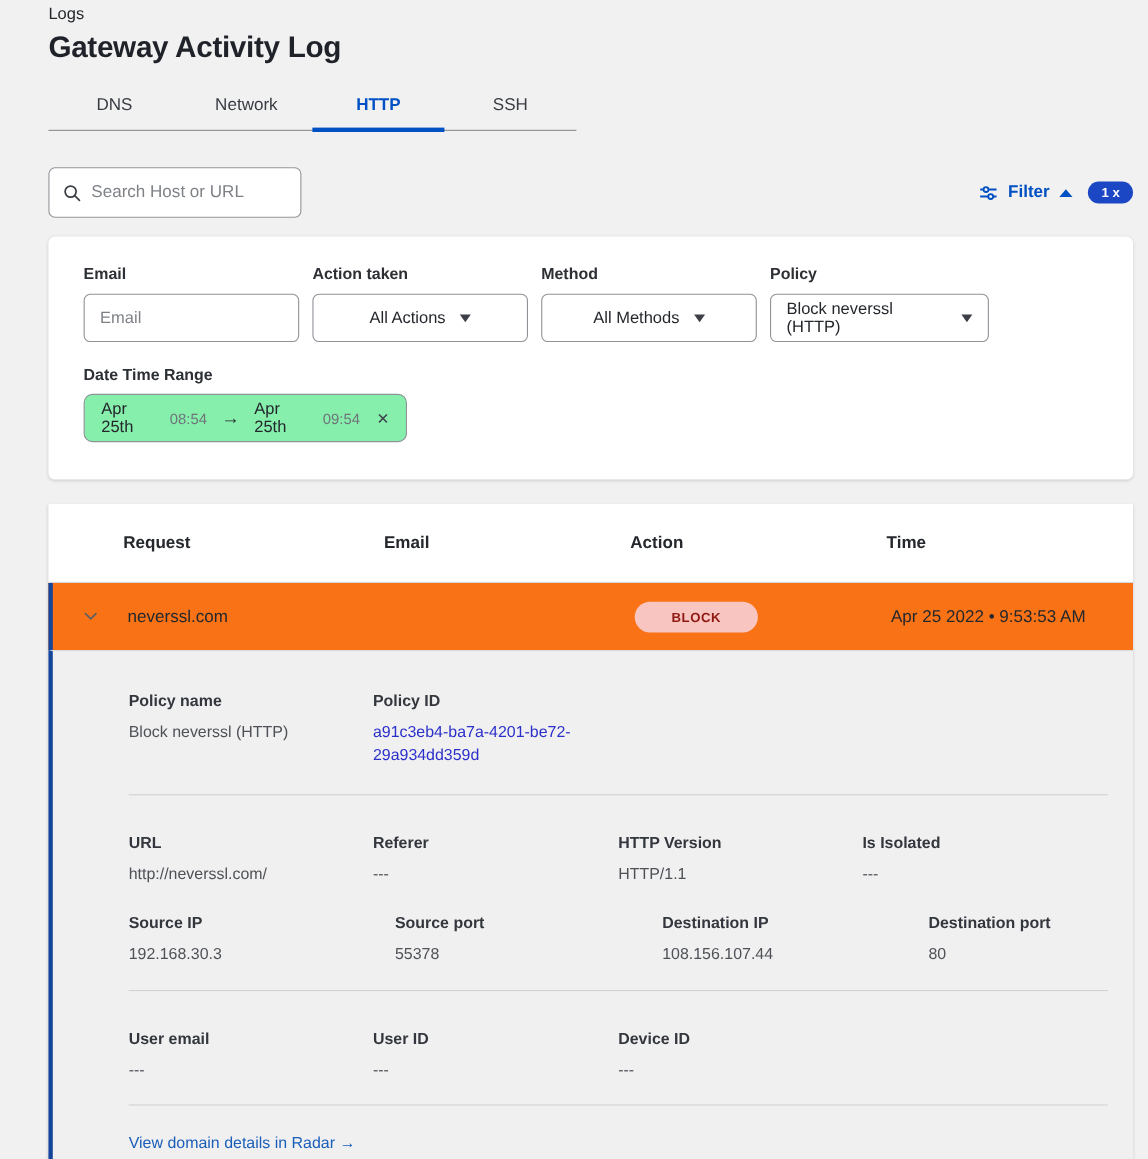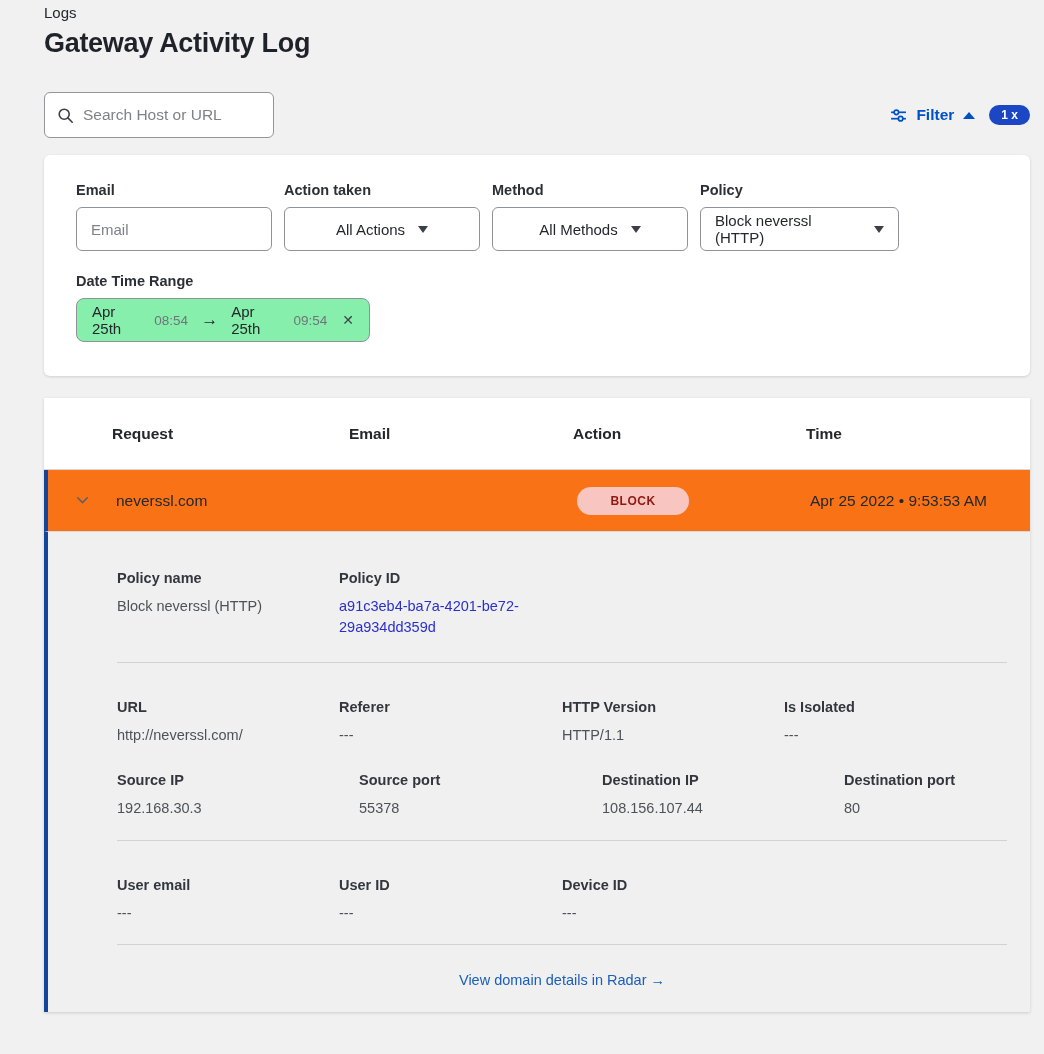--- a/index.html
+++ b/index.html
@@ -59,31 +59,37 @@
 
   
   .expanded { background:#f0f0f1; border-left:4px solid #15449b; border-top:1px solid #d9d9d9; padding:38px 0 0 69px; height:481px; overflow:hidden; }
   .dgrid { display:grid; grid-template-columns:222px 223px 222px 1fr; }
   .dlabel { font-size:14.5px; font-weight:700; color:#33373d; margin-bottom:10px; }
   .dvalue { font-size:14.5px; color:#4e5257; line-height:1.45; }
   .policy-id-link { color:#2b2fc9; text-decoration:none; display:inline-block; width:200px; cursor:pointer; }
   .ddiv { width:890px; height:1px; background:#d2d2d3; }
   .mt24 { margin-top:24px; } .mt36 { margin-top:36px; } .mt26 { margin-top:26px;gap:20px; }
   .mt21 { margin-top:21px; } .mt20 { margin-top:20px; }
-  .link-row { width:890px; text-align:center; margin-top:26px; }
+  .link-row { width:890px; text-align:left; margin-top:26px; }
   .radar-link { color:#1a5eb8; font-size:14.5px; text-decoration:none; cursor:pointer; }
 </style>
 </head>
 <body>
 
 <div class="page">
 
   <div class="breadcrumb">Logs</div>
   <h1 class="page-title">Gateway Activity Log</h1>
 
+  <div class="tabs">
+    <div class="tab">DNS</div>
+    <div class="tab">Network</div>
+    <div class="tab active">HTTP</div>
+    <div class="tab">SSH</div>
+  </div>
 
   <div class="toolbar">
     <div class="search-box">
       <span style="display:flex;">
         <svg width="17" height="17" viewBox="0 0 17 17">
             <circle cx="7.2" cy="7.2" r="5" fill="none" stroke="#3c4046" stroke-width="1.6"></circle>
             <line x1="10.9" y1="10.9" x2="15.2" y2="15.2" stroke="#3c4046" stroke-width="1.6" stroke-linecap="round"></line>
           </svg>
       </span>
       <input type="text" placeholder="Search Host or URL" style="">

